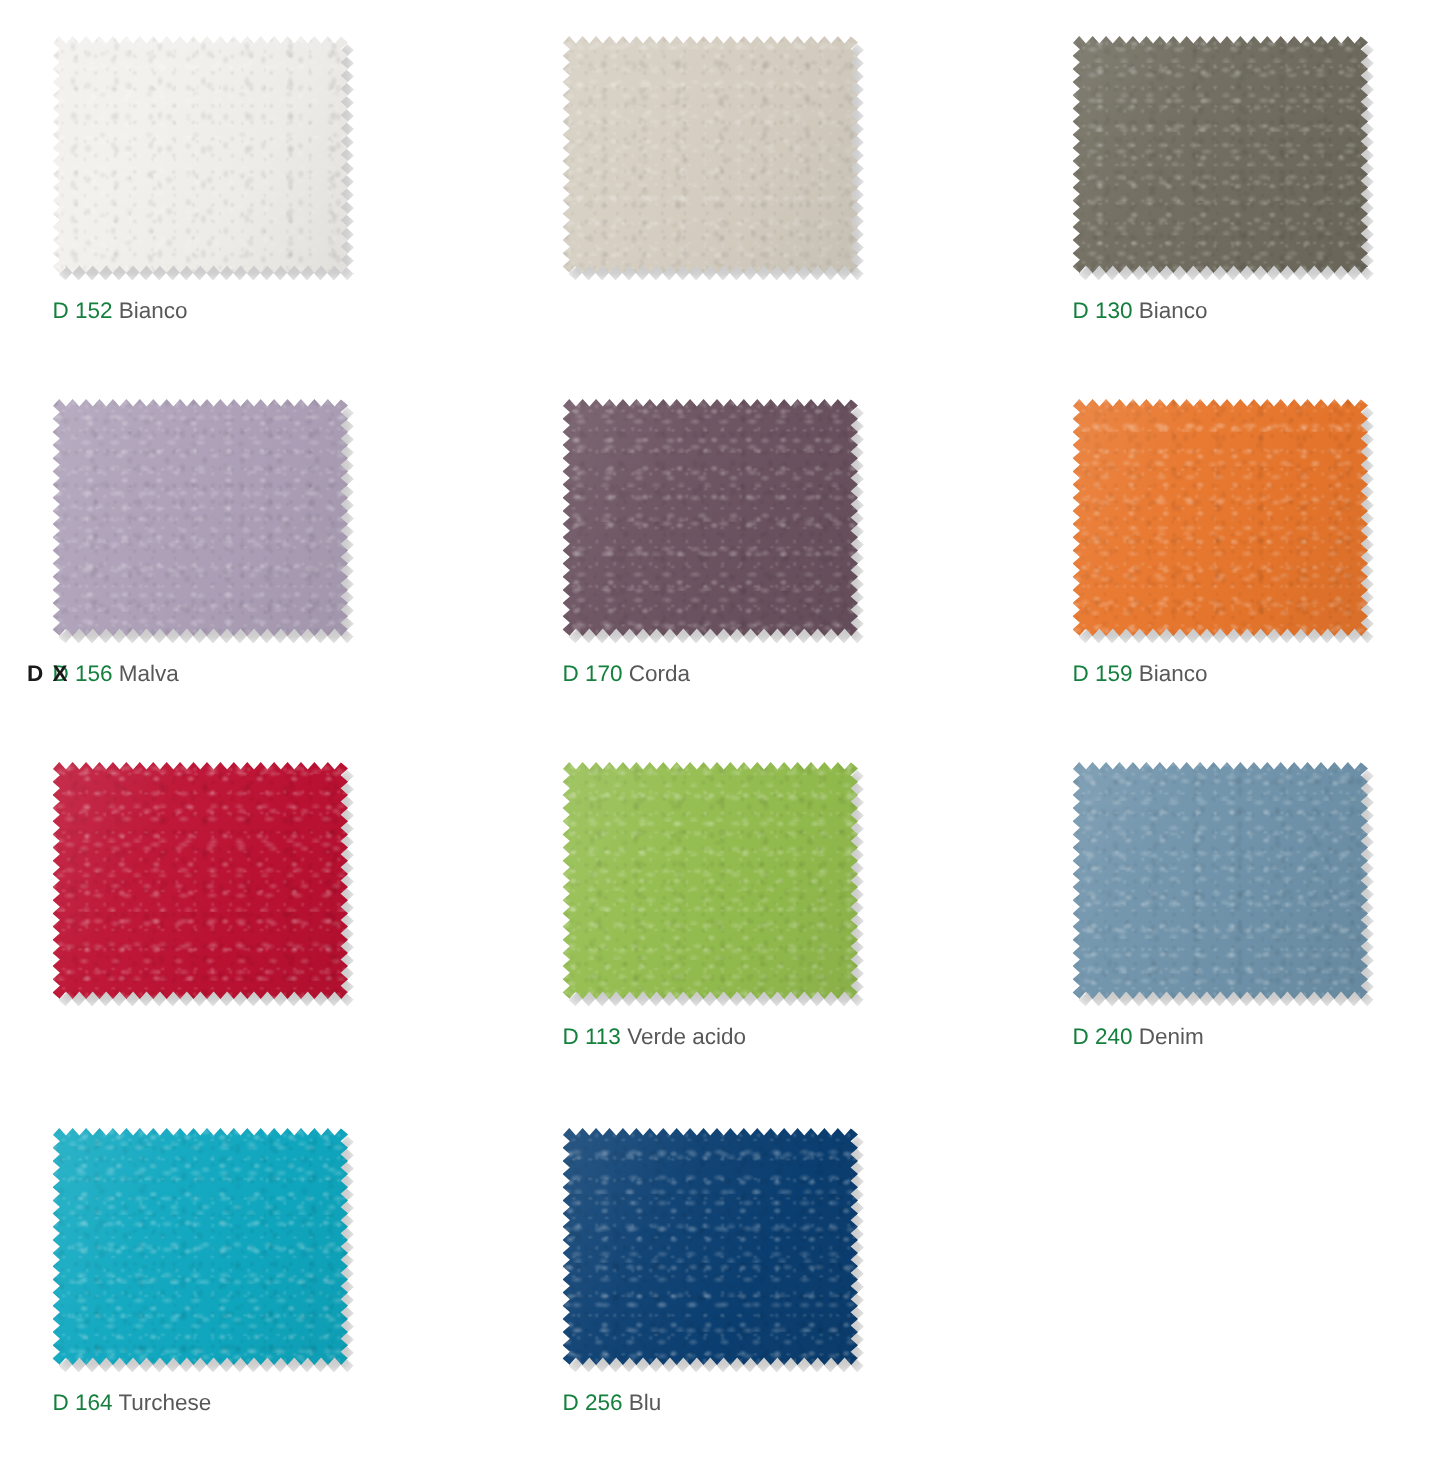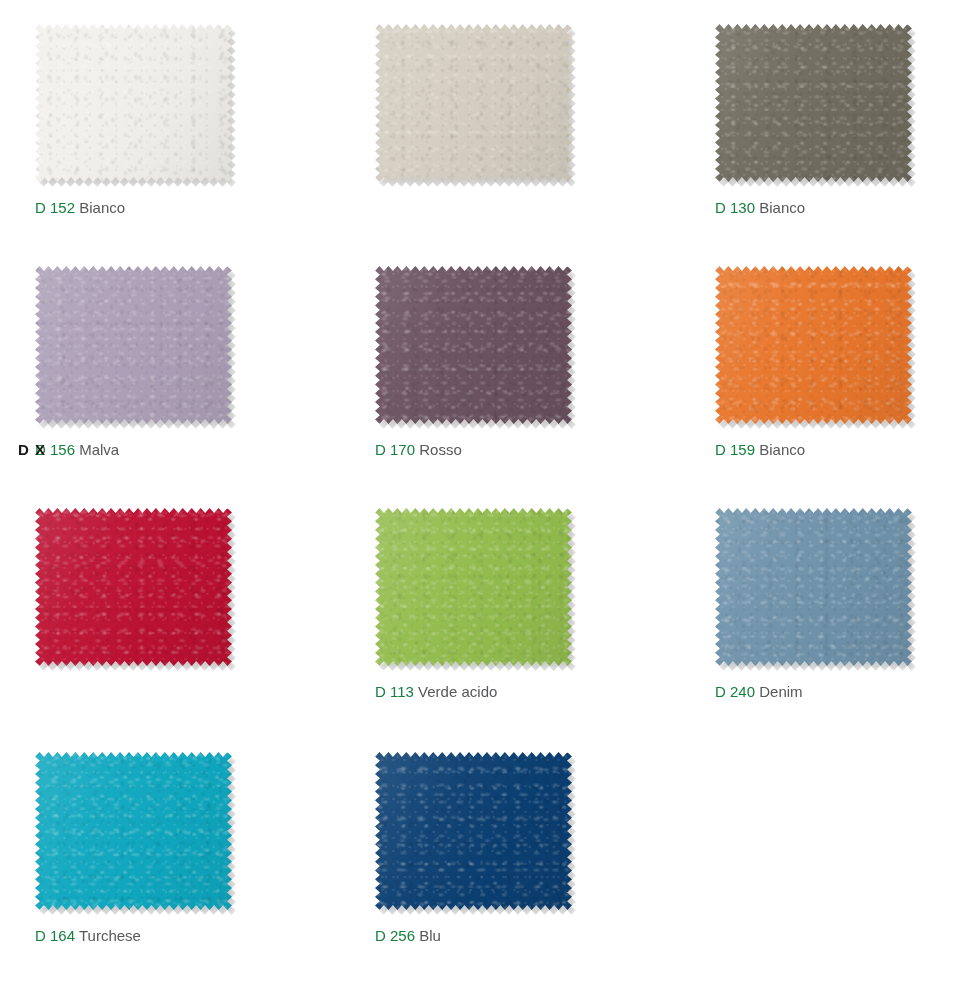--- a/index.html
+++ b/index.html
@@ -193,21 +193,21 @@
     <div class="swatch-cell" style="left: 375px; top: 266px;">
       <div class="swatch-figure">
         <div class="swatch-shadow" style="clip-path: polygon(0px 4.95px, 4.48px 0px, 8.95px 4.95px, 13.43px 0px, 17.91px 4.95px, 22.39px 0px, 26.86px 4.95px, 31.34px 0px, 35.82px 4.95px, 40.3px 0px, 44.77px 4.95px, 49.25px 0px, 53.73px 4.95px, 58.2px 0px, 62.68px 4.95px, 67.16px 0px, 71.64px 4.95px, 76.11px 0px, 80.59px 4.95px, 85.07px 0px, 89.55px 4.95px, 94.02px 0px, 98.5px 4.95px, 102.98px 0px, 107.45px 4.95px, 111.93px 0px, 116.41px 4.95px, 120.89px 0px, 125.36px 4.95px, 129.84px 0px, 134.32px 4.95px, 138.8px 0px, 143.27px 4.95px, 147.75px 0px, 152.23px 4.95px, 156.7px 0px, 161.18px 4.95px, 165.66px 0px, 170.14px 4.95px, 174.61px 0px, 179.09px 4.95px, 183.57px 0px, 188.05px 4.95px, 192.52px 0px, 192.05px 0px, 197px 4.39px, 192.05px 8.78px, 197px 13.17px, 192.05px 17.56px, 197px 21.94px, 192.05px 26.33px, 197px 30.72px, 192.05px 35.11px, 197px 39.5px, 192.05px 43.89px, 197px 48.28px, 192.05px 52.67px, 197px 57.06px, 192.05px 61.44px, 197px 65.83px, 192.05px 70.22px, 197px 74.61px, 192.05px 79px, 197px 83.39px, 192.05px 87.78px, 197px 92.17px, 192.05px 96.56px, 197px 100.94px, 192.05px 105.33px, 197px 109.72px, 192.05px 114.11px, 197px 118.5px, 192.05px 122.89px, 197px 127.28px, 192.05px 131.67px, 197px 136.06px, 192.05px 140.44px, 197px 144.83px, 192.05px 149.22px, 197px 153.61px, 197px 153.05px, 192.52px 158px, 188.05px 153.05px, 183.57px 158px, 179.09px 153.05px, 174.61px 158px, 170.14px 153.05px, 165.66px 158px, 161.18px 153.05px, 156.7px 158px, 152.23px 153.05px, 147.75px 158px, 143.27px 153.05px, 138.8px 158px, 134.32px 153.05px, 129.84px 158px, 125.36px 153.05px, 120.89px 158px, 116.41px 153.05px, 111.93px 158px, 107.45px 153.05px, 102.98px 158px, 98.5px 153.05px, 94.02px 158px, 89.55px 153.05px, 85.07px 158px, 80.59px 153.05px, 76.11px 158px, 71.64px 153.05px, 67.16px 158px, 62.68px 153.05px, 58.2px 158px, 53.73px 153.05px, 49.25px 158px, 44.77px 153.05px, 40.3px 158px, 35.82px 153.05px, 31.34px 158px, 26.86px 153.05px, 22.39px 158px, 17.91px 153.05px, 13.43px 158px, 8.95px 153.05px, 4.48px 158px, 4.95px 158px, 0px 153.61px, 4.95px 149.22px, 0px 144.83px, 4.95px 140.44px, 0px 136.06px, 4.95px 131.67px, 0px 127.28px, 4.95px 122.89px, 0px 118.5px, 4.95px 114.11px, 0px 109.72px, 4.95px 105.33px, 0px 100.94px, 4.95px 96.56px, 0px 92.17px, 4.95px 87.78px, 0px 83.39px, 4.95px 79px, 0px 74.61px, 4.95px 70.22px, 0px 65.83px, 4.95px 61.44px, 0px 57.06px, 4.95px 52.67px, 0px 48.28px, 4.95px 43.89px, 0px 39.5px, 4.95px 35.11px, 0px 30.72px, 4.95px 26.33px, 0px 21.94px, 4.95px 17.56px, 0px 13.17px, 4.95px 8.78px, 0px 4.39px);"></div>
         <div class="swatch-body" style="clip-path: polygon(0px 4.95px, 4.48px 0px, 8.95px 4.95px, 13.43px 0px, 17.91px 4.95px, 22.39px 0px, 26.86px 4.95px, 31.34px 0px, 35.82px 4.95px, 40.3px 0px, 44.77px 4.95px, 49.25px 0px, 53.73px 4.95px, 58.2px 0px, 62.68px 4.95px, 67.16px 0px, 71.64px 4.95px, 76.11px 0px, 80.59px 4.95px, 85.07px 0px, 89.55px 4.95px, 94.02px 0px, 98.5px 4.95px, 102.98px 0px, 107.45px 4.95px, 111.93px 0px, 116.41px 4.95px, 120.89px 0px, 125.36px 4.95px, 129.84px 0px, 134.32px 4.95px, 138.8px 0px, 143.27px 4.95px, 147.75px 0px, 152.23px 4.95px, 156.7px 0px, 161.18px 4.95px, 165.66px 0px, 170.14px 4.95px, 174.61px 0px, 179.09px 4.95px, 183.57px 0px, 188.05px 4.95px, 192.52px 0px, 192.05px 0px, 197px 4.39px, 192.05px 8.78px, 197px 13.17px, 192.05px 17.56px, 197px 21.94px, 192.05px 26.33px, 197px 30.72px, 192.05px 35.11px, 197px 39.5px, 192.05px 43.89px, 197px 48.28px, 192.05px 52.67px, 197px 57.06px, 192.05px 61.44px, 197px 65.83px, 192.05px 70.22px, 197px 74.61px, 192.05px 79px, 197px 83.39px, 192.05px 87.78px, 197px 92.17px, 192.05px 96.56px, 197px 100.94px, 192.05px 105.33px, 197px 109.72px, 192.05px 114.11px, 197px 118.5px, 192.05px 122.89px, 197px 127.28px, 192.05px 131.67px, 197px 136.06px, 192.05px 140.44px, 197px 144.83px, 192.05px 149.22px, 197px 153.61px, 197px 153.05px, 192.52px 158px, 188.05px 153.05px, 183.57px 158px, 179.09px 153.05px, 174.61px 158px, 170.14px 153.05px, 165.66px 158px, 161.18px 153.05px, 156.7px 158px, 152.23px 153.05px, 147.75px 158px, 143.27px 153.05px, 138.8px 158px, 134.32px 153.05px, 129.84px 158px, 125.36px 153.05px, 120.89px 158px, 116.41px 153.05px, 111.93px 158px, 107.45px 153.05px, 102.98px 158px, 98.5px 153.05px, 94.02px 158px, 89.55px 153.05px, 85.07px 158px, 80.59px 153.05px, 76.11px 158px, 71.64px 153.05px, 67.16px 158px, 62.68px 153.05px, 58.2px 158px, 53.73px 153.05px, 49.25px 158px, 44.77px 153.05px, 40.3px 158px, 35.82px 153.05px, 31.34px 158px, 26.86px 153.05px, 22.39px 158px, 17.91px 153.05px, 13.43px 158px, 8.95px 153.05px, 4.48px 158px, 4.95px 158px, 0px 153.61px, 4.95px 149.22px, 0px 144.83px, 4.95px 140.44px, 0px 136.06px, 4.95px 131.67px, 0px 127.28px, 4.95px 122.89px, 0px 118.5px, 4.95px 114.11px, 0px 109.72px, 4.95px 105.33px, 0px 100.94px, 4.95px 96.56px, 0px 92.17px, 4.95px 87.78px, 0px 83.39px, 4.95px 79px, 0px 74.61px, 4.95px 70.22px, 0px 65.83px, 4.95px 61.44px, 0px 57.06px, 4.95px 52.67px, 0px 48.28px, 4.95px 43.89px, 0px 39.5px, 4.95px 35.11px, 0px 30.72px, 4.95px 26.33px, 0px 21.94px, 4.95px 17.56px, 0px 13.17px, 4.95px 8.78px, 0px 4.39px);">
           <div class="swatch-fill" style="background-color: rgb(107, 82, 96);"></div>
           <div class="grain" style="background-position: 5px 6px, 20px 6px, 17px 12px, 16px 11px, 3px 10px, 23px 8px, 9px 24px, 5px 13px;"></div>
           <div class="grain2"></div>
           <div class="sheen"></div>
         </div>
       </div>
-      <div class="label"><span class="code">D 170</span> <span class="name">Rosso</span></div>
+      <div class="label"><span class="code">D 170</span> <span class="name">Corda</span></div>
     </div>
     <div class="swatch-cell" style="left: 715px; top: 266px;">
       <div class="swatch-figure">
         <div class="swatch-shadow" style="clip-path: polygon(0px 4.95px, 4.48px 0px, 8.95px 4.95px, 13.43px 0px, 17.91px 4.95px, 22.39px 0px, 26.86px 4.95px, 31.34px 0px, 35.82px 4.95px, 40.3px 0px, 44.77px 4.95px, 49.25px 0px, 53.73px 4.95px, 58.2px 0px, 62.68px 4.95px, 67.16px 0px, 71.64px 4.95px, 76.11px 0px, 80.59px 4.95px, 85.07px 0px, 89.55px 4.95px, 94.02px 0px, 98.5px 4.95px, 102.98px 0px, 107.45px 4.95px, 111.93px 0px, 116.41px 4.95px, 120.89px 0px, 125.36px 4.95px, 129.84px 0px, 134.32px 4.95px, 138.8px 0px, 143.27px 4.95px, 147.75px 0px, 152.23px 4.95px, 156.7px 0px, 161.18px 4.95px, 165.66px 0px, 170.14px 4.95px, 174.61px 0px, 179.09px 4.95px, 183.57px 0px, 188.05px 4.95px, 192.52px 0px, 192.05px 0px, 197px 4.39px, 192.05px 8.78px, 197px 13.17px, 192.05px 17.56px, 197px 21.94px, 192.05px 26.33px, 197px 30.72px, 192.05px 35.11px, 197px 39.5px, 192.05px 43.89px, 197px 48.28px, 192.05px 52.67px, 197px 57.06px, 192.05px 61.44px, 197px 65.83px, 192.05px 70.22px, 197px 74.61px, 192.05px 79px, 197px 83.39px, 192.05px 87.78px, 197px 92.17px, 192.05px 96.56px, 197px 100.94px, 192.05px 105.33px, 197px 109.72px, 192.05px 114.11px, 197px 118.5px, 192.05px 122.89px, 197px 127.28px, 192.05px 131.67px, 197px 136.06px, 192.05px 140.44px, 197px 144.83px, 192.05px 149.22px, 197px 153.61px, 197px 153.05px, 192.52px 158px, 188.05px 153.05px, 183.57px 158px, 179.09px 153.05px, 174.61px 158px, 170.14px 153.05px, 165.66px 158px, 161.18px 153.05px, 156.7px 158px, 152.23px 153.05px, 147.75px 158px, 143.27px 153.05px, 138.8px 158px, 134.32px 153.05px, 129.84px 158px, 125.36px 153.05px, 120.89px 158px, 116.41px 153.05px, 111.93px 158px, 107.45px 153.05px, 102.98px 158px, 98.5px 153.05px, 94.02px 158px, 89.55px 153.05px, 85.07px 158px, 80.59px 153.05px, 76.11px 158px, 71.64px 153.05px, 67.16px 158px, 62.68px 153.05px, 58.2px 158px, 53.73px 153.05px, 49.25px 158px, 44.77px 153.05px, 40.3px 158px, 35.82px 153.05px, 31.34px 158px, 26.86px 153.05px, 22.39px 158px, 17.91px 153.05px, 13.43px 158px, 8.95px 153.05px, 4.48px 158px, 4.95px 158px, 0px 153.61px, 4.95px 149.22px, 0px 144.83px, 4.95px 140.44px, 0px 136.06px, 4.95px 131.67px, 0px 127.28px, 4.95px 122.89px, 0px 118.5px, 4.95px 114.11px, 0px 109.72px, 4.95px 105.33px, 0px 100.94px, 4.95px 96.56px, 0px 92.17px, 4.95px 87.78px, 0px 83.39px, 4.95px 79px, 0px 74.61px, 4.95px 70.22px, 0px 65.83px, 4.95px 61.44px, 0px 57.06px, 4.95px 52.67px, 0px 48.28px, 4.95px 43.89px, 0px 39.5px, 4.95px 35.11px, 0px 30.72px, 4.95px 26.33px, 0px 21.94px, 4.95px 17.56px, 0px 13.17px, 4.95px 8.78px, 0px 4.39px);"></div>
         <div class="swatch-body" style="clip-path: polygon(0px 4.95px, 4.48px 0px, 8.95px 4.95px, 13.43px 0px, 17.91px 4.95px, 22.39px 0px, 26.86px 4.95px, 31.34px 0px, 35.82px 4.95px, 40.3px 0px, 44.77px 4.95px, 49.25px 0px, 53.73px 4.95px, 58.2px 0px, 62.68px 4.95px, 67.16px 0px, 71.64px 4.95px, 76.11px 0px, 80.59px 4.95px, 85.07px 0px, 89.55px 4.95px, 94.02px 0px, 98.5px 4.95px, 102.98px 0px, 107.45px 4.95px, 111.93px 0px, 116.41px 4.95px, 120.89px 0px, 125.36px 4.95px, 129.84px 0px, 134.32px 4.95px, 138.8px 0px, 143.27px 4.95px, 147.75px 0px, 152.23px 4.95px, 156.7px 0px, 161.18px 4.95px, 165.66px 0px, 170.14px 4.95px, 174.61px 0px, 179.09px 4.95px, 183.57px 0px, 188.05px 4.95px, 192.52px 0px, 192.05px 0px, 197px 4.39px, 192.05px 8.78px, 197px 13.17px, 192.05px 17.56px, 197px 21.94px, 192.05px 26.33px, 197px 30.72px, 192.05px 35.11px, 197px 39.5px, 192.05px 43.89px, 197px 48.28px, 192.05px 52.67px, 197px 57.06px, 192.05px 61.44px, 197px 65.83px, 192.05px 70.22px, 197px 74.61px, 192.05px 79px, 197px 83.39px, 192.05px 87.78px, 197px 92.17px, 192.05px 96.56px, 197px 100.94px, 192.05px 105.33px, 197px 109.72px, 192.05px 114.11px, 197px 118.5px, 192.05px 122.89px, 197px 127.28px, 192.05px 131.67px, 197px 136.06px, 192.05px 140.44px, 197px 144.83px, 192.05px 149.22px, 197px 153.61px, 197px 153.05px, 192.52px 158px, 188.05px 153.05px, 183.57px 158px, 179.09px 153.05px, 174.61px 158px, 170.14px 153.05px, 165.66px 158px, 161.18px 153.05px, 156.7px 158px, 152.23px 153.05px, 147.75px 158px, 143.27px 153.05px, 138.8px 158px, 134.32px 153.05px, 129.84px 158px, 125.36px 153.05px, 120.89px 158px, 116.41px 153.05px, 111.93px 158px, 107.45px 153.05px, 102.98px 158px, 98.5px 153.05px, 94.02px 158px, 89.55px 153.05px, 85.07px 158px, 80.59px 153.05px, 76.11px 158px, 71.64px 153.05px, 67.16px 158px, 62.68px 153.05px, 58.2px 158px, 53.73px 153.05px, 49.25px 158px, 44.77px 153.05px, 40.3px 158px, 35.82px 153.05px, 31.34px 158px, 26.86px 153.05px, 22.39px 158px, 17.91px 153.05px, 13.43px 158px, 8.95px 153.05px, 4.48px 158px, 4.95px 158px, 0px 153.61px, 4.95px 149.22px, 0px 144.83px, 4.95px 140.44px, 0px 136.06px, 4.95px 131.67px, 0px 127.28px, 4.95px 122.89px, 0px 118.5px, 4.95px 114.11px, 0px 109.72px, 4.95px 105.33px, 0px 100.94px, 4.95px 96.56px, 0px 92.17px, 4.95px 87.78px, 0px 83.39px, 4.95px 79px, 0px 74.61px, 4.95px 70.22px, 0px 65.83px, 4.95px 61.44px, 0px 57.06px, 4.95px 52.67px, 0px 48.28px, 4.95px 43.89px, 0px 39.5px, 4.95px 35.11px, 0px 30.72px, 4.95px 26.33px, 0px 21.94px, 4.95px 17.56px, 0px 13.17px, 4.95px 8.78px, 0px 4.39px);">
           <div class="swatch-fill" style="background-color: rgb(232, 118, 44);"></div>
           <div class="grain" style="background-position: 12px 17px, 25px 19px, 7px 15px, 20px 19px, 9px 0px, 10px 10px, 19px 3px, 2px 22px;"></div>
           <div class="grain2"></div>
           <div class="sheen"></div>
         </div>

